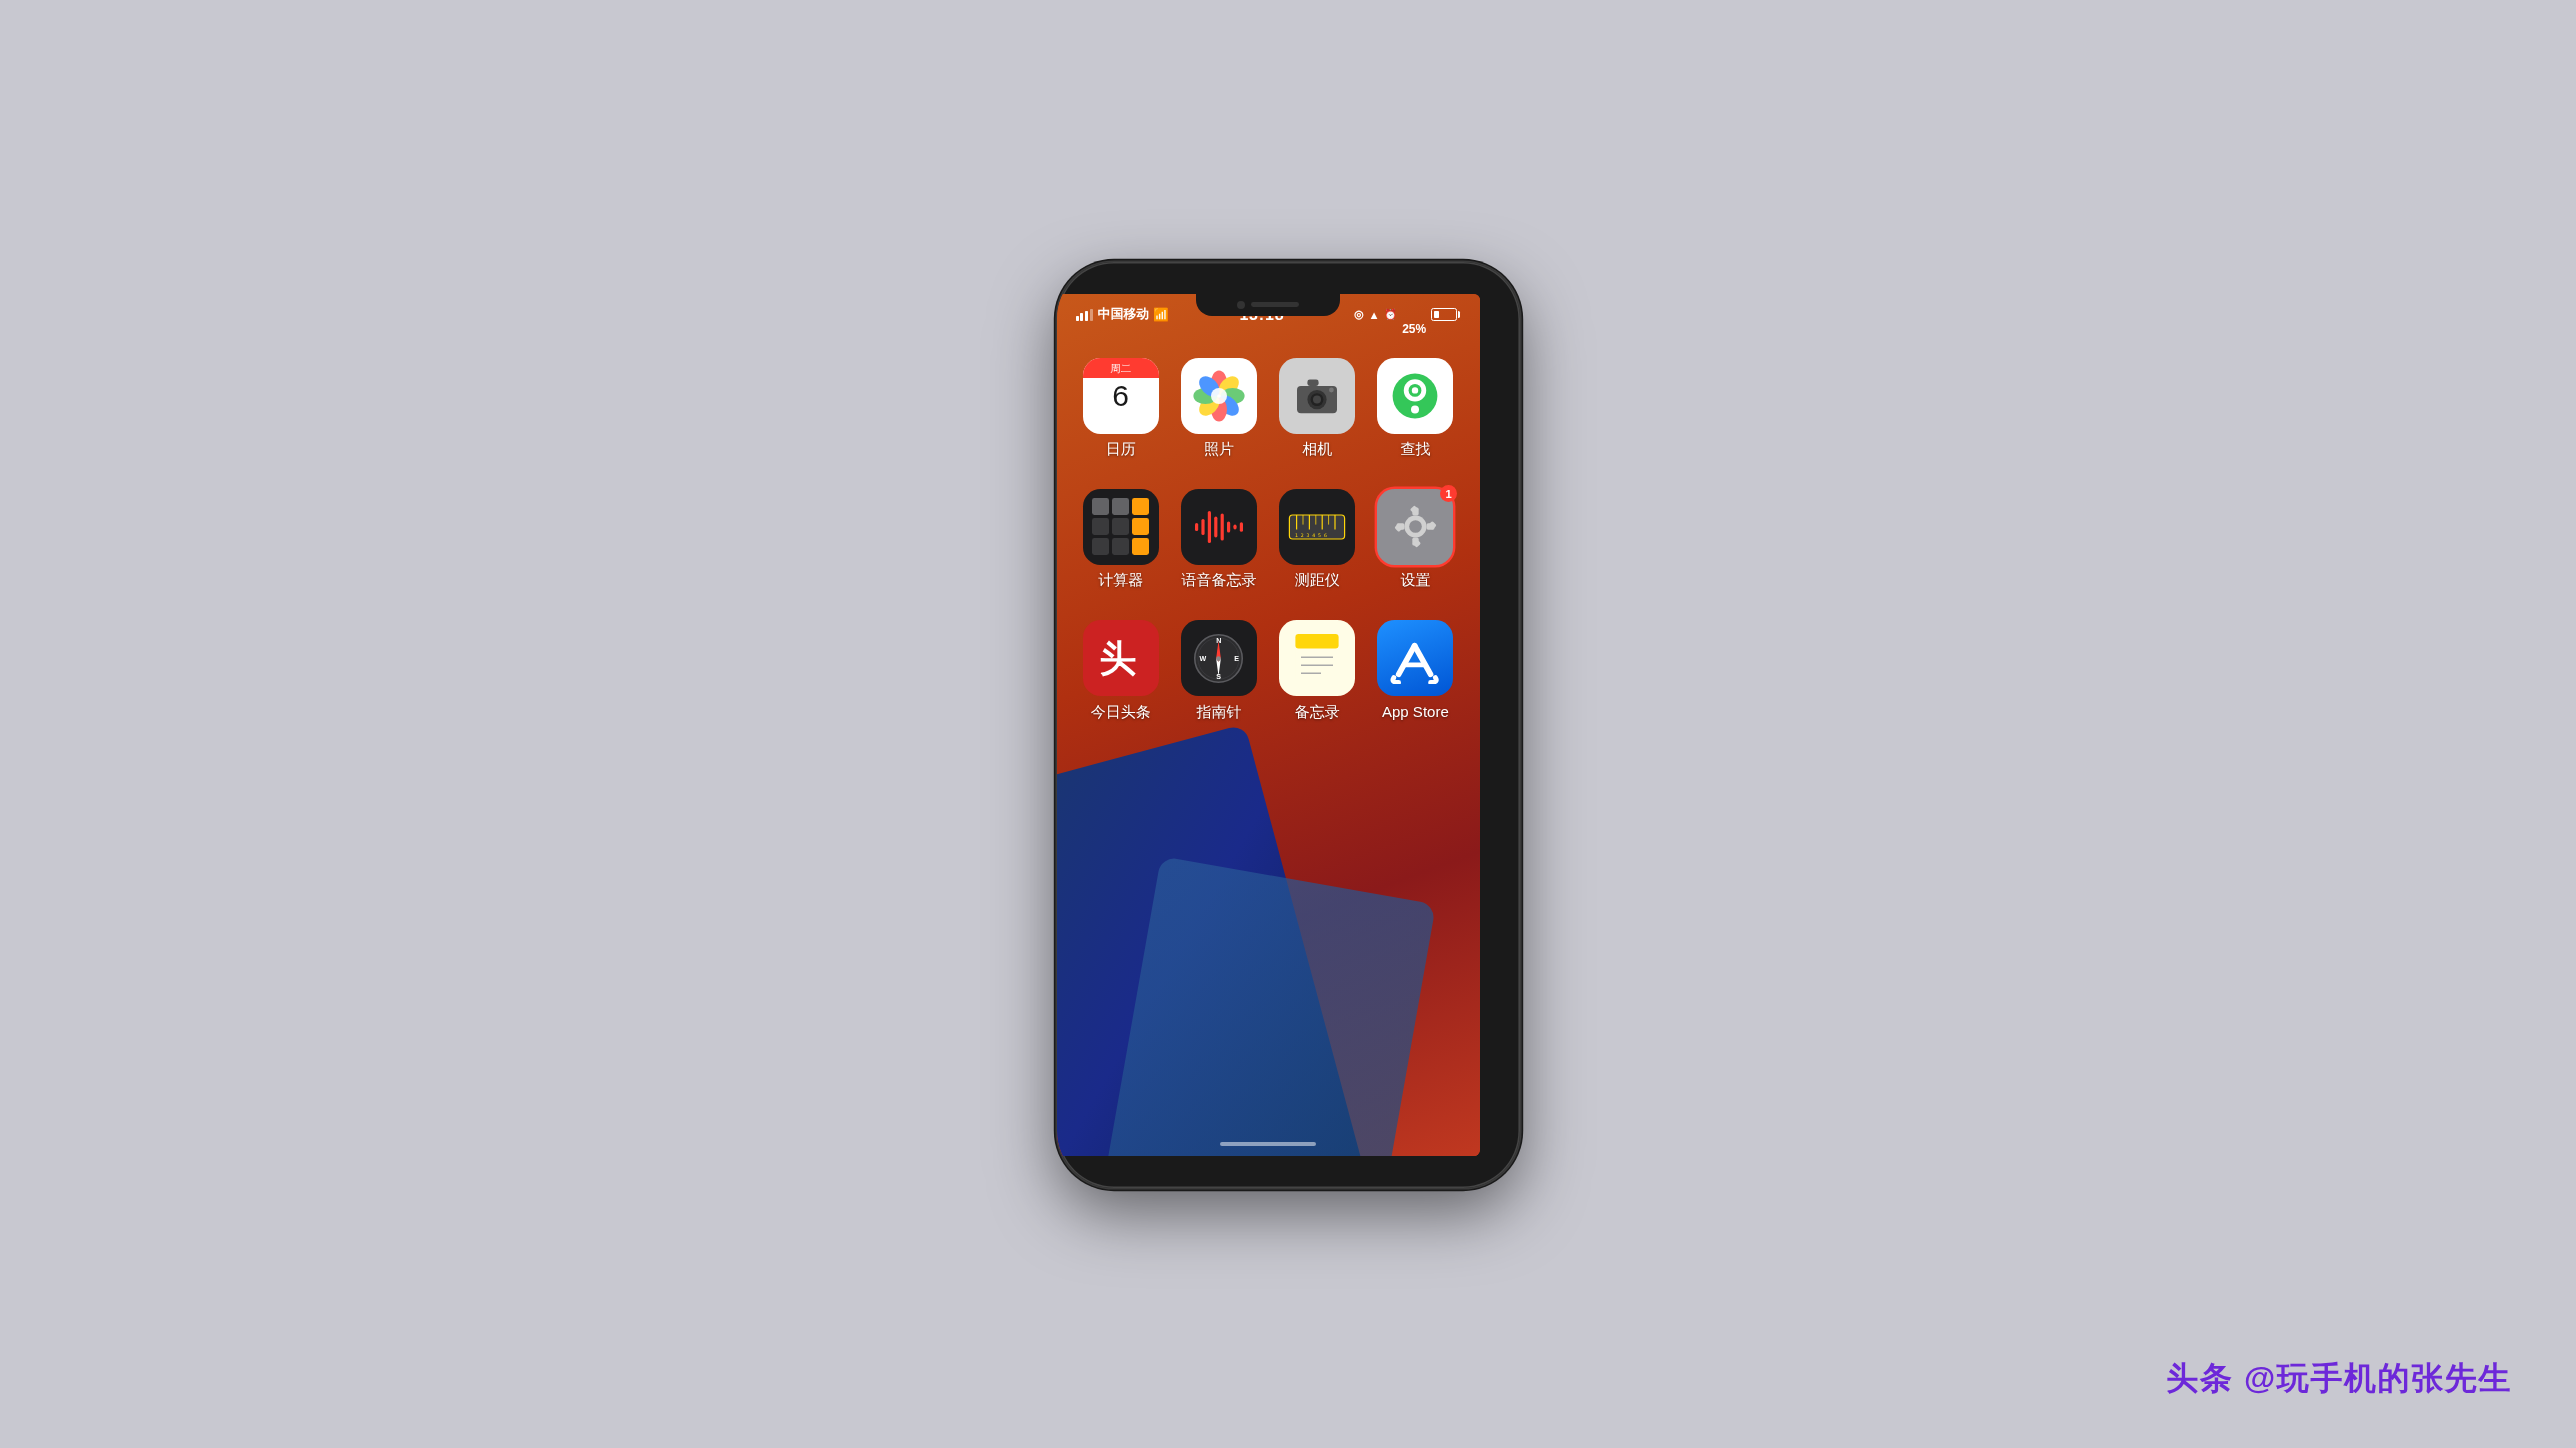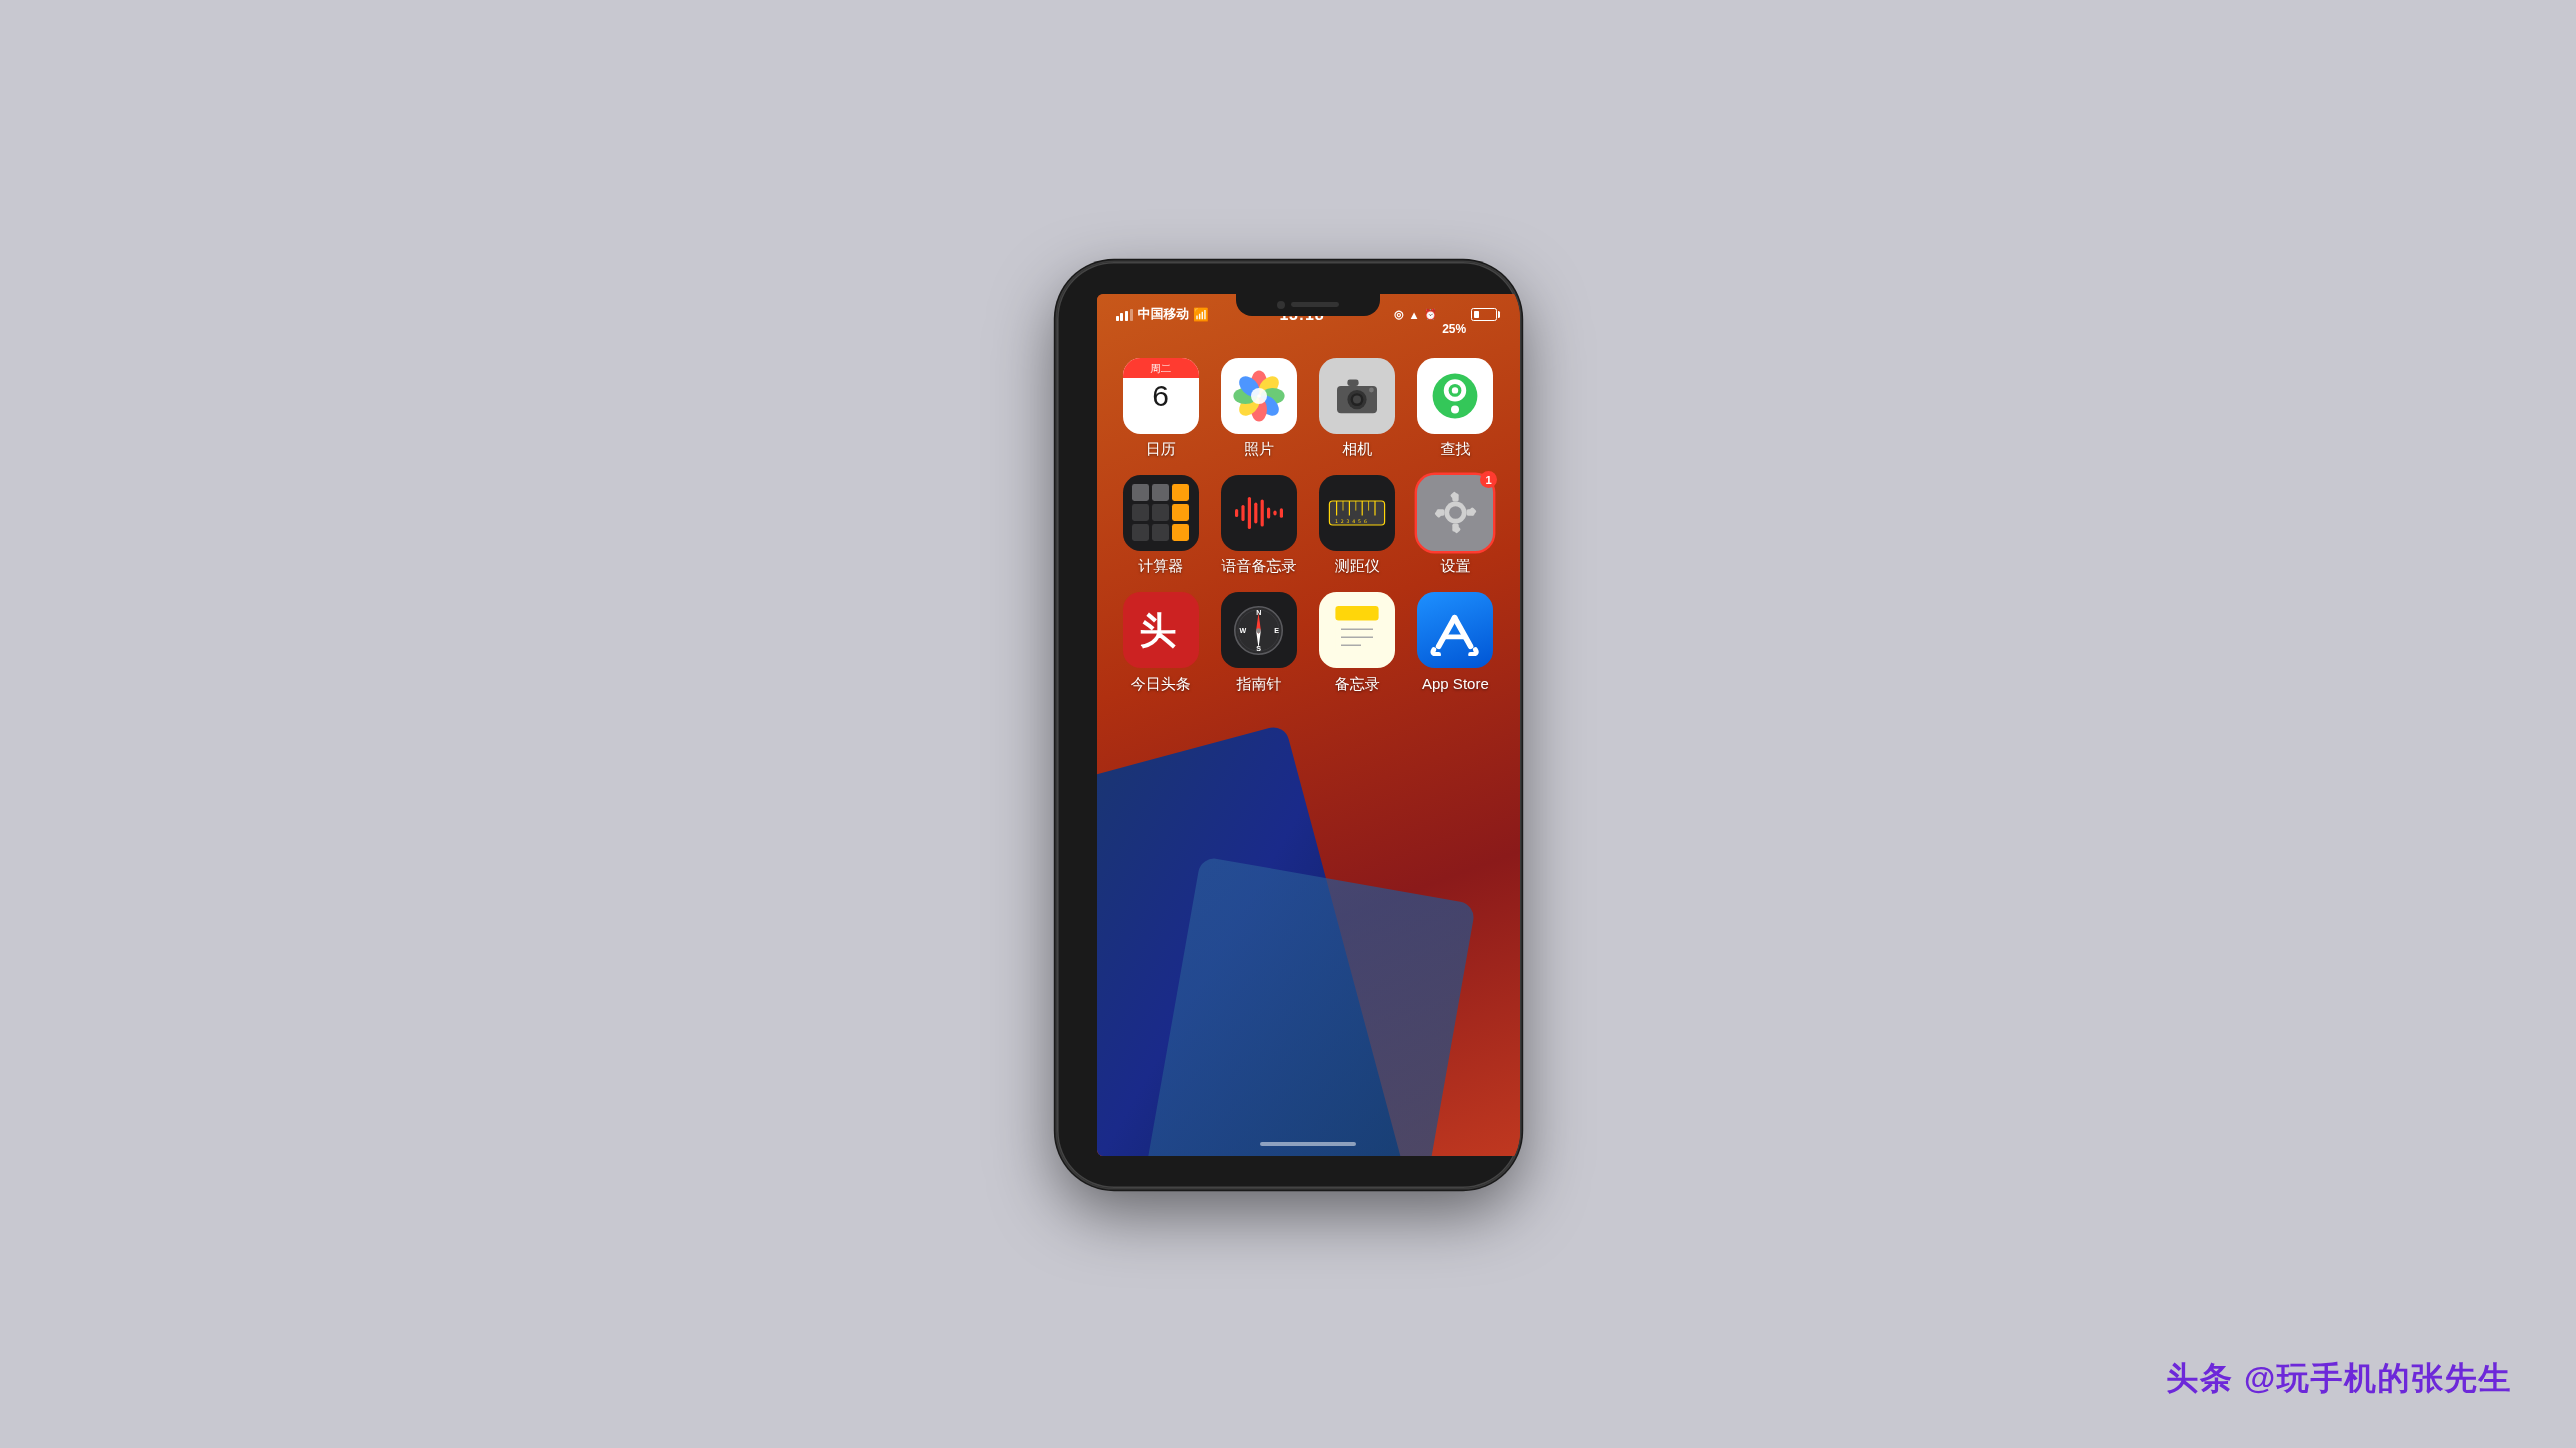--- a/index.html
+++ b/index.html
@@ -39,21 +39,21 @@
       height: 926px;
       background: #1a1a1a;
       border-radius: 57px;
       box-shadow:
         0 0 0 1.6px #3a3a3a,
         0 0 0 3.2px #1a1a1a,
         0 24px 64px rgba(0,0,0,0.5),
         inset 0 0 0 1.6px #444;
       display: flex;
       flex-direction: column;
-      align-items: flex-end;
+      align-items: flex-start;
       overflow: hidden;
     }
 
     
     .phone-screen {
       width: 423px;
       height: 862px;
       margin-top: 32px;
       border-radius: 6.4px;
       overflow: hidden;
@@ -211,21 +211,21 @@
 
     
     .app-grid {
       position: absolute;
       top: 48px;
       left: 0;
       right: 0;
       padding: 16px 19px;
       display: grid;
       grid-template-columns: repeat(4, 1fr);
-      gap: 16px 8px;
+      gap: 30px 8px;
       z-index: 5;
     }
 
     .app-item {
       display: flex;
       flex-direction: column;
       align-items: center;
       gap: 6.4px;
       cursor: pointer;
     }

